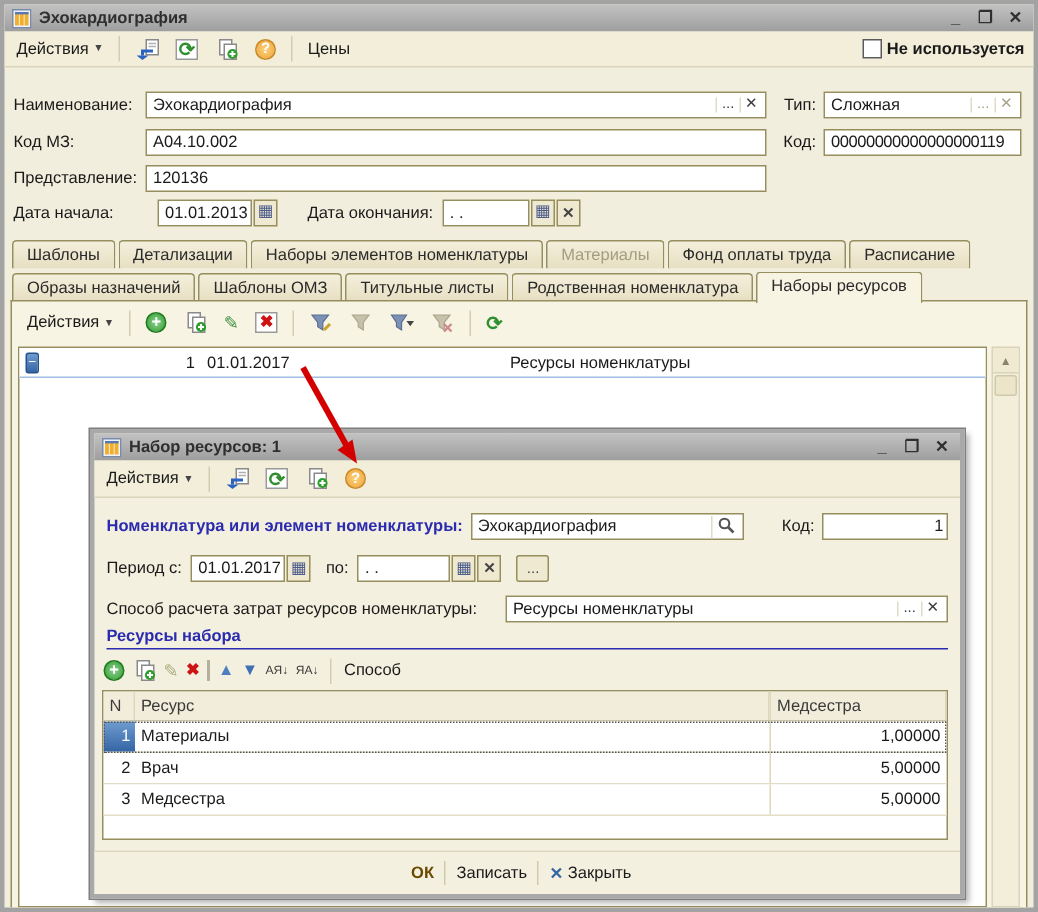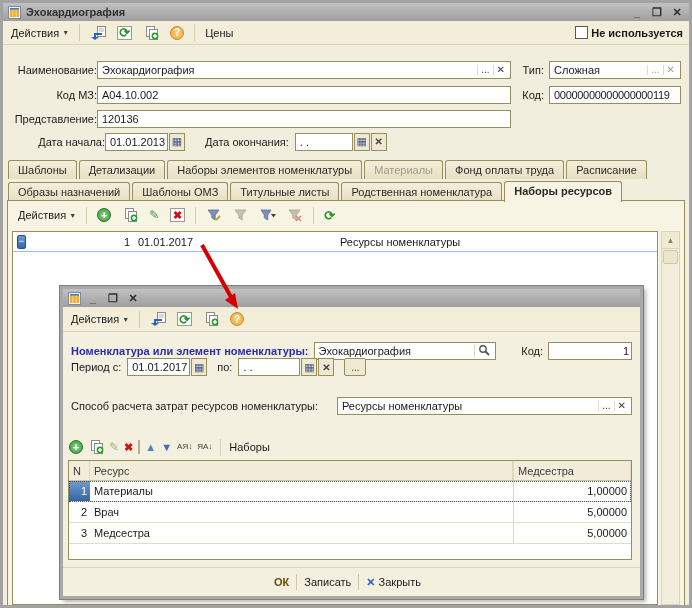--- a/index.html
+++ b/index.html
@@ -43,41 +43,41 @@
   .arrow-up { color:#4f7fc0; font-size:11px; line-height:1; }
   .arrow-dn { color:#3f6fb5; font-size:11px; line-height:1; }
   .sort-txt { font-size:8px; color:#3a3a3a; letter-spacing:0; line-height:1; }
   .gray-box { width:13px; height:12px; border:1px solid #b5b09a; background:#dcd8c4; }
 
   .checkbox { width:13px; height:13px; background:#fff; border:1px solid #5a5a5a; }
   .chk-wrap { margin-left:auto; display:flex; align-items:center; gap:3px; font-weight:bold; }
 
   
   .frow { position:absolute; left:6px; right:8px; height:19px; display:flex; align-items:center; }
-  .flabel { flex:0 0 88px; color:#1a1a1a;text-align:right; }
+  .flabel { flex:0 0 88px; color:#1a1a1a; }
   .fld { background:#fff; border:1px solid #968e5c; height:18px; display:flex;
          align-items:center; padding:0 2px 0 4px; }
   .fld .val { flex:1; white-space:nowrap; overflow:hidden; }
   .inline-btn { padding:0 3px; color:#3a3a3a; border-left:1px solid #e0dcc4; line-height:1; font-size:10px; }
   .inline-btn.gray { color:#a8a28a; }
   .sq-btn { width:16px; height:18px; border:1px solid #968e5c; background:#efe9d2;
             display:flex; align-items:center; justify-content:center; margin-left:1px;
             font-size:10px; color:#444; }
   .cal-glyph { font-size:11px; color:#4a5a8a; line-height:1; }
 
   
   .tabs { position:absolute; left:5px; right:5px; display:flex; gap:2px; align-items:flex-end; }
   .tabs.r1 { top:155px; height:21px; }
   .tabs.r2 { top:176px; height:22px; }
   .tab { background:linear-gradient(#f4efdc,#e7dfc2); border:1px solid #968e5c;
          border-bottom:none; border-radius:3px 3px 0 0; padding:3px 9px 3px;
          white-space:nowrap; color:#2a2a2a; }
   .tab.disabled { color:#a39d80; }
   .tab.active { background:#f8f4e3; position:relative; z-index:3; padding-bottom:5px;
-                margin-bottom:-1px; font-weight:bold; }
+                margin-bottom:-1px; font-weight:normal; }
 
   
   .tabpage { position:absolute; left:4px; right:4px; top:197px; bottom:0;
              background:#f8f4e3; border:1px solid #968e5c; border-bottom:none; z-index:1; }
   .ptoolbar { position:absolute; left:2px; right:2px; top:2px; height:24px;
               display:flex; align-items:center; gap:3px; padding:0 4px; }
   .otable { position:absolute; left:4px; top:30px; right:26px; bottom:0;
             background:#fff; border:1px solid #968e5c; }
   .thead { display:flex; height:20px; background:#f2edda; border-bottom:1px solid #c9c3a6; }
   .th { display:flex; align-items:center; padding:0 4px; border-right:1px solid #ddd8bd;
@@ -104,21 +104,21 @@
   .red-arrow { position:absolute; left:185px; top:238px; z-index:30; pointer-events:none; }
 
   
   .dialog { position:absolute; left:57px; top:283px; width:583px; height:313px;
             background:#f4f0df; border:3px solid #a9a9a9; box-shadow:0 0 0 1px #7e7e7e, 3px 3px 4px rgba(0,0,0,.3);
             z-index:20; }
   .dialog .titlebar { height:18px; }
   .dialog .toolbar { top:18px; height:25px; }
   .dlabel-strong { color:#2b2bb0; font-weight:bold; white-space:nowrap; }
   .drow { position:absolute; left:8px; right:8px; height:20px; display:flex; align-items:center; }
-  .d-r1 { top:52px; } .d-r2 { top:68px; } .d-r3 { top:107px; }
+  .d-r1 { top:52px; } .d-r2 { top:80px; } .d-r3 { top:107px; }
   .section-hd { position:absolute; left:8px; right:8px; top:129px; color:#2b2bb0; font-weight:bold;
                 border-bottom:1px solid #2b2bb0; padding-bottom:2px; }
   .dtoolbar { position:absolute; left:6px; right:8px; top:147px; height:22px;
               display:flex; align-items:center; gap:5px; }
   .dtable { position:absolute; left:5px; right:8px; top:171px; bottom:36px;
             background:#fff; border:1px solid #968e5c; overflow:hidden; }
   .dcol-n { flex:0 0 21px; justify-content:flex-end; padding-right:3px; }
   .dcol-n.h { justify-content:flex-start; }
   .dcol-res { flex:1; }
   .dcol-qty { flex:0 0 118px; justify-content:flex-end; border-left:1px solid #ddd8bd; }
@@ -361,20 +361,21 @@
     <div class="titlebar">
       <span class="icon16">
         <svg width="13" height="13">
             <rect x="0.5" y="0.5" width="12" height="12" fill="#eef2fa" stroke="#7a8aaa"></rect>
             <rect x="2" y="2" width="2.6" height="9" fill="#f2b02a"></rect>
             <rect x="5.2" y="2" width="2.6" height="9" fill="#f2b02a"></rect>
             <rect x="8.4" y="2" width="2.6" height="9" fill="#f2b02a"></rect>
             <rect x="2" y="2" width="9" height="1.6" fill="#5a78b0"></rect>
           </svg>
       </span>
+      <span class="title">Набор ресурсов: 1</span>
       <span class="winbtns">
         <span class="winbtn">_</span>
         <span class="winbtn">❐</span>
         <span class="winbtn">✕</span>
       </span>
     </div>
 
     <div class="toolbar">
       <span class="tbtn">
         <span>Действия</span>
@@ -451,20 +452,21 @@
 
     <div class="drow d-r3">
       <span style="flex:0 0 262px;">Способ расчета затрат ресурсов номенклатуры:</span>
       <span class="fld" style="flex:1; margin-left:4px;">
         <span class="val">Ресурсы номенклатуры</span>
         <span class="inline-btn">...</span>
         <span class="inline-btn">✕</span>
       </span>
     </div>
 
+    <div class="section-hd">Ресурсы набора</div>
 
     <div class="dtoolbar">
       <span>
           <span class="plus-circle">+</span>
         </span>
       <span>
         <span class="icon16">
           <svg width="15" height="14">
               <rect x="2.5" y="0.5" width="8" height="10" fill="#fff" stroke="#8a8a8a"></rect>
               <rect x="5.5" y="3.5" width="8" height="10" fill="#fff" stroke="#8a8a8a"></rect>
@@ -475,21 +477,21 @@
         </span>
       </span>
       <span><span class="pencil pale">✎</span></span>
       <span><span class="del-x">✖</span></span>
       <span><span class="gray-box"></span></span>
       <span class="arrow-up">▲</span>
       <span class="arrow-dn">▼</span>
       <span class="sort-txt">АЯ↓</span>
       <span class="sort-txt">ЯА↓</span>
       <span class="tsep"></span>
-      <span>Наборы</span>
+      <span>Способ</span>
     </div>
 
     <div class="dtable">
       <div class="thead" style="height:20px;">
         <span class="th dcol-n h">N</span>
         <span class="th dcol-res">Ресурс</span>
         <span class="th dcol-qty" style="justify-content:flex-start;">Медсестра</span>
       </div>
       <div class="drowt selected">
         <span class="td dcol-n">1</span>

